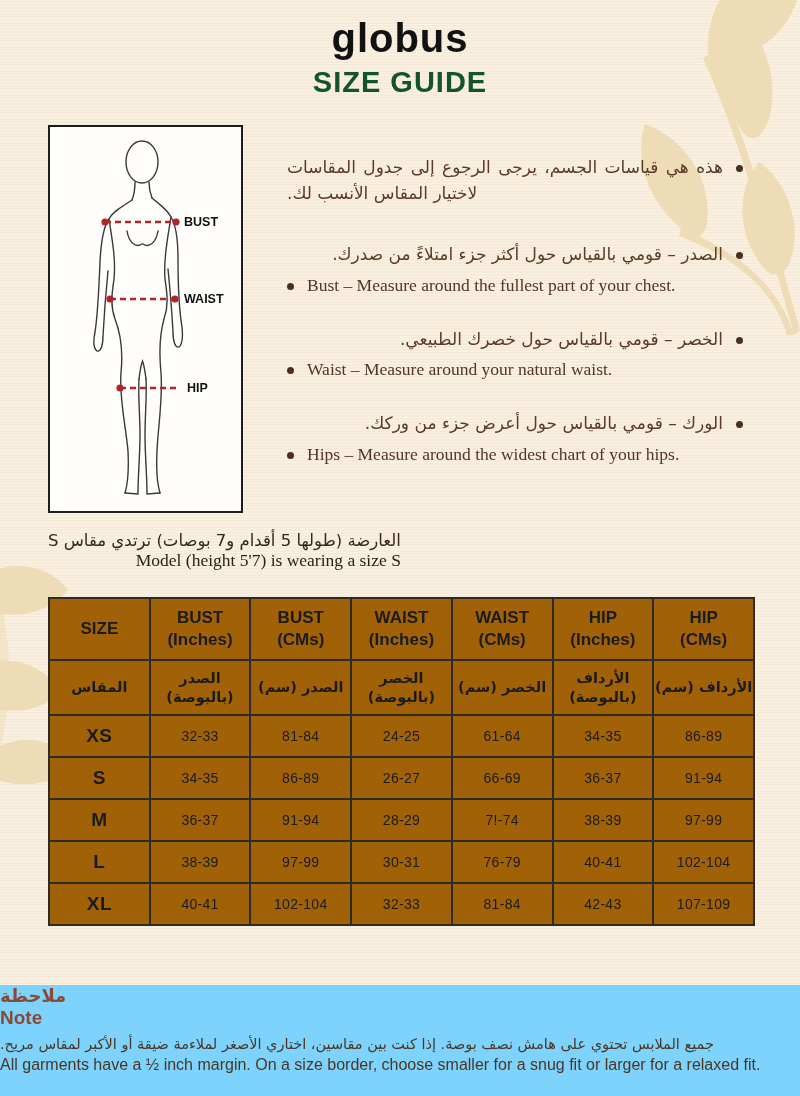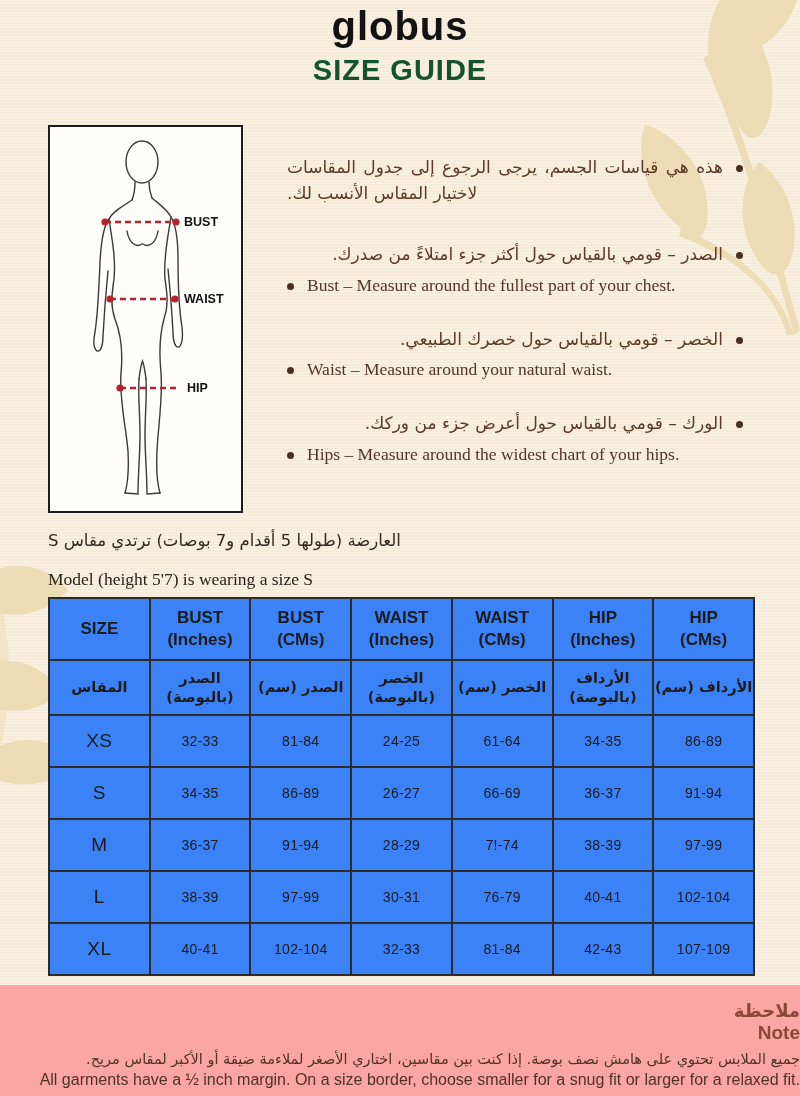--- a/index.html
+++ b/index.html
@@ -8,54 +8,54 @@
     position:relative;
     background:#f8eedb;
     background-image:repeating-linear-gradient(0deg, rgba(255,255,255,0.25) 0 1px, rgba(0,0,0,0.012) 1px 3px);
     font-family:"Liberation Sans", sans-serif;
     overflow:hidden;
   }
   .deco { position:absolute; z-index:0; pointer-events:none; }
   .deco-tr { top:0; right:0; }
   .deco-lm { top:520px; left:0; }
 
-  .hdr { position:relative; z-index:2; text-align:center; padding-top:4px; }
+  .hdr { position:relative; z-index:2; text-align:center; padding-top:16px; }
   .logo { font-size:40px; font-weight:600; letter-spacing:1px; color:#121212; }
   .title { font-size:29px; font-weight:800; letter-spacing:1px; color:#14532d; margin-top:5px; }
 
   .guide { position:absolute; top:125px; left:48px; width:707px; display:flex; z-index:1; }
   .fig-box { flex:none; width:195px; height:388px; background:#fffefb; border:2px solid #1d1d1d; }
   .bullets { margin-left:44px; padding-top:30px; width:456px; color:#5c3a28; }
   .b-group { margin-bottom:30px; }
   .b-group.g1 { margin-bottom:36px; }
   .b-line { display:flex; gap:13px; align-items:flex-start; }
   .b-line.ar { flex-direction:row-reverse; margin-bottom:5px; }
   .dot { flex:none; width:7px; height:7px; border-radius:50%; background:#4a2f20; margin-top:10px; }
   .b-line.ar .txt { flex:1; direction:rtl; text-align:right; font-size:17px; line-height:1.5;
                     font-family:"DejaVu Sans", sans-serif; color:#5c3a28; }
   .g1 .b-line.ar .txt { text-align:justify; text-align-last:left; }
   .b-line.en .txt { flex:1; font-family:"Liberation Serif", serif; font-size:17.5px; line-height:1.38; color:#53352a; }
 
   .model { position:absolute; top:531px; left:48px; z-index:1; }
   .model .m-ar { direction:rtl; text-align:left; font-size:16.5px; color:#35271c;
                  font-family:"DejaVu Sans", sans-serif; }
-  .model .m-en { font-family:"Liberation Serif", serif; font-size:17.5px; color:#2c211a; margin-top:19px; }
+  .model .m-en { font-family:"Liberation Serif", serif; font-size:17.5px; color:#2c211a; margin-top:0;text-align:right; }
 
   table.size-table { position:absolute; top:597px; left:48px; z-index:1; width:707px;
-                     border-collapse:collapse; table-layout:fixed; background:#3b82f6; }
+                     border-collapse:collapse; table-layout:fixed; background:#a16207; }
   .size-table th, .size-table td { border:2px solid #2d2b28; text-align:center; vertical-align:middle;
                      color:#1b1b1b; padding:0; }
   .size-table .h-en { height:62px; font-size:17px; font-weight:bold; line-height:1.3; white-space:pre-line; }
   .size-table .h-ar { height:55px; font-size:14.5px; font-weight:bold; line-height:1.3; white-space:pre-line;
                       font-family:"DejaVu Sans", sans-serif; }
-  .size-table .sz { height:52px; font-size:19px; font-weight:normal; letter-spacing:0.5px; }
+  .size-table .sz { height:42px; font-size:19px; font-weight:bold; letter-spacing:0.5px; }
   .size-table .d  { font-size:14px; letter-spacing:0.3px; }
 
-  .note { position:absolute; left:0; right:0; top:985px; height:111px; background:#fca5a5;
-          text-align:right; padding-top:15px; z-index:1; }
+  .note { position:absolute; left:0; right:0; top:985px; height:111px; background:#7dd3fc;
+          text-align:left; padding-top:0; z-index:1; }
   .note-title-ar { font-size:18px; font-weight:bold; color:#8a4936; font-family:"DejaVu Sans", sans-serif; }
   .note-title-en { font-size:19px; font-weight:bold; color:#8a4936; margin-top:1px; }
   .note-ar { direction:rtl; font-size:14.5px; color:#4e3423; margin-top:7px;
              font-family:"DejaVu Sans", sans-serif; }
   .note-en { font-size:16px; color:#4e3423; margin-top:4px; }
 </style>
 </head>
 <body>
 
 <svg class="deco deco-tr" width="215" height="335" viewBox="0 0 215 335">

